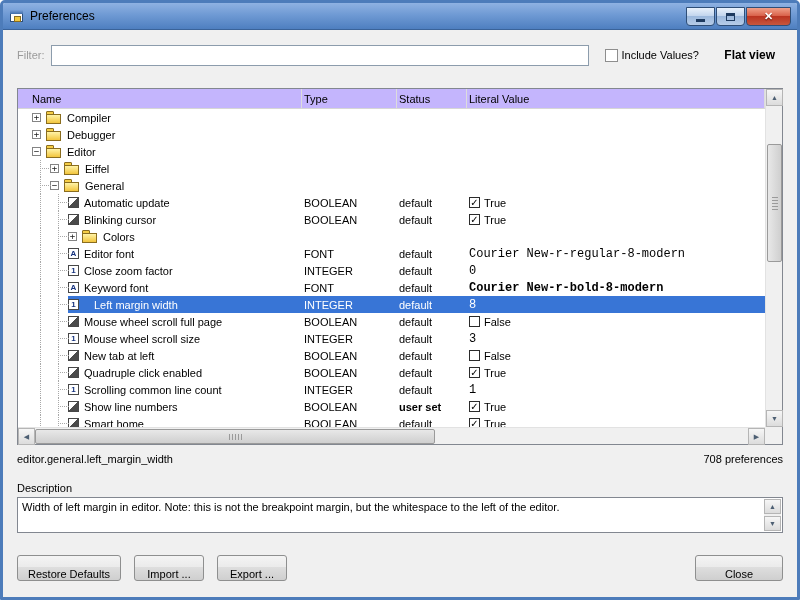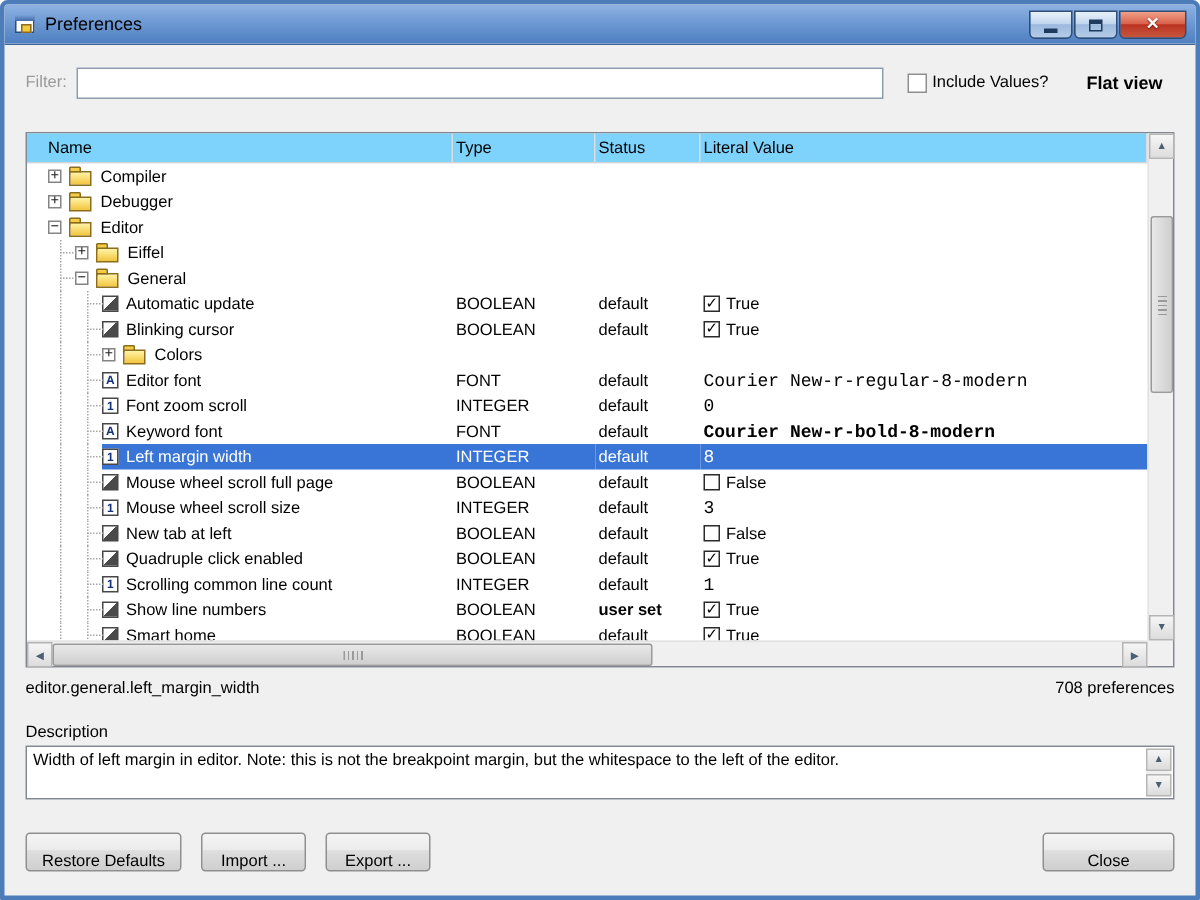--- a/index.html
+++ b/index.html
@@ -37,21 +37,21 @@
   .filter-label { color:#9a9a9a; margin-right:6px; }
   .filter-input { width:538px; height:21px; border:1px solid #8c9cac; background:#fff;
     font-family:"Liberation Sans",sans-serif; font-size:11px; padding:0 3px; outline:none; }
   .include-wrap { display:flex; align-items:center; margin-left:16px; }
   .checkbox13 { width:13px; height:13px; border:1px solid #8e8e8e; background:#fff; margin-right:4px; flex:0 0 13px; }
   .flatview { margin-left:auto; margin-right:8px; font-weight:bold; font-size:12px; cursor:default; }
 
   
   .tree { margin-top:22px; height:357px; flex:0 0 357px; border:1px solid #828790; background:#fff;
     display:grid; grid-template-columns:1fr 17px; grid-template-rows:20px 1fr 17px; }
-  .tree-header { grid-column:1; grid-row:1; display:flex; border-bottom:1px solid #d6d6d6; background:#7dd3fc; overflow:hidden; }
+  .tree-header { grid-column:1; grid-row:1; display:flex; border-bottom:1px solid #d6d6d6; background:#c4b5fd; overflow:hidden; }
   .hcell { display:flex; align-items:center; border-right:1px solid #dcdcdc; padding-left:2px; height:100%; }
   .hcell.c0 { width:284px; flex:0 0 284px; padding-left:14px; }
   .hcell.c1 { width:95px;  flex:0 0 95px; }
   .hcell.c2 { width:70px;  flex:0 0 70px; }
   .hcell.c3 { flex:1; }
 
   .tree-rows { grid-column:1; grid-row:2; overflow:hidden; background:#fff; }
   .tree-row { display:flex; height:17px; align-items:center; }
   .col-name { width:284px; flex:0 0 284px; height:100%; display:flex; align-items:center;
     padding-left:14px; overflow:hidden; white-space:nowrap; }
@@ -82,21 +82,21 @@
 
   .row-label { padding-left:1px; }
 
   .value-check { width:11px; height:11px; flex:0 0 11px; border:1px solid #2b2b2b; background:#fff;
     display:flex; align-items:center; justify-content:center; font:bold 10px/9px "DejaVu Sans", sans-serif; color:#000; }
   .value-mono { font-family:"Liberation Mono", monospace; font-size:12px; }
   .value-mono.bold { font-weight:bold; }
 
   .tree-row.selected .col-name { background:linear-gradient(to right, #fff 50px, #3875d6 50px); }
   .tree-row.selected .col-type, .tree-row.selected .col-status, .tree-row.selected .col-value { background:#3875d6; color:#fff; }
-  .tree-row.selected .row-label { color:#fff; }
+  .tree-row.selected .row-label { color:#fff;margin-left:10px; }
 
   
   .vscroll { grid-column:2; grid-row:1 / 3; position:relative; background:#f0f0f0; border-left:1px solid #e2e2e2; }
   .hscroll { grid-column:1; grid-row:3; position:relative; background:#f0f0f0; border-top:1px solid #e2e2e2; }
   .corner  { grid-column:2; grid-row:3; background:#f0f0f0; }
   .sb-btn { position:absolute; width:17px; height:17px; background:linear-gradient(#f6f6f6,#dcdcdc);
     border:1px solid #b5b5b5; display:flex; align-items:center; justify-content:center;
     font-size:7px; color:#4d5f73; }
   .vscroll .sb-up { top:0; left:0; }
   .vscroll .sb-down { bottom:0; left:0; }
@@ -311,21 +311,21 @@
             <div class="col-status">default</div>
             <div class="col-value">
               <div class="value-mono">Courier New-r-regular-8-modern</div>
             </div>
           </div>
           <div class="tree-row">
             <div class="col-name">
               <div class="indent"></div>
               <div class="indent stub"></div>
               <div class="pref-icon integer">1</div>
-              <div class="row-label">Font zoom scroll</div>
+              <div class="row-label">Close zoom factor</div>
             </div>
             <div class="col-type">INTEGER</div>
             <div class="col-status">default</div>
             <div class="col-value">
               <div class="value-mono">0</div>
             </div>
           </div>
           <div class="tree-row">
             <div class="col-name">
               <div class="indent"></div>

